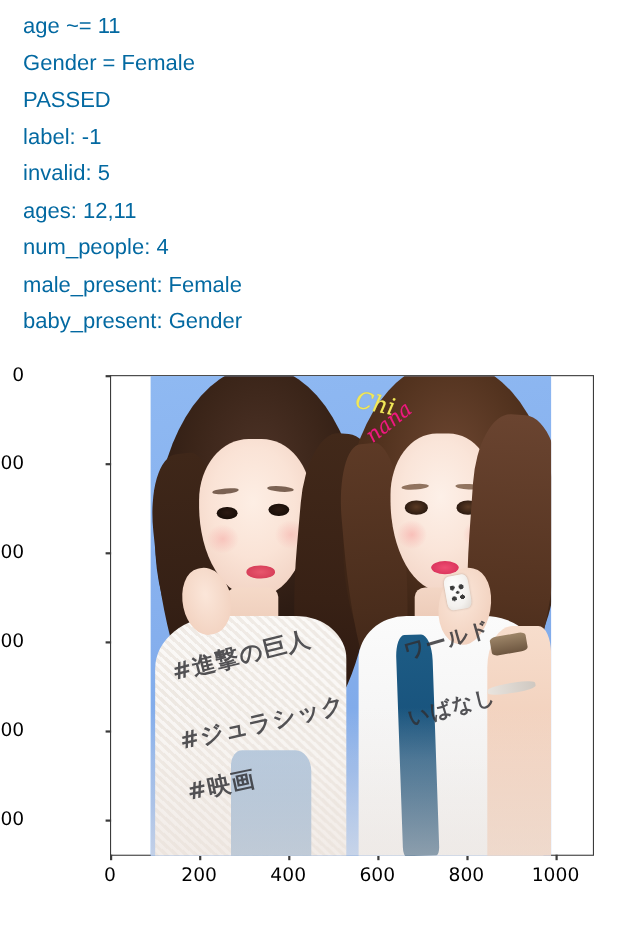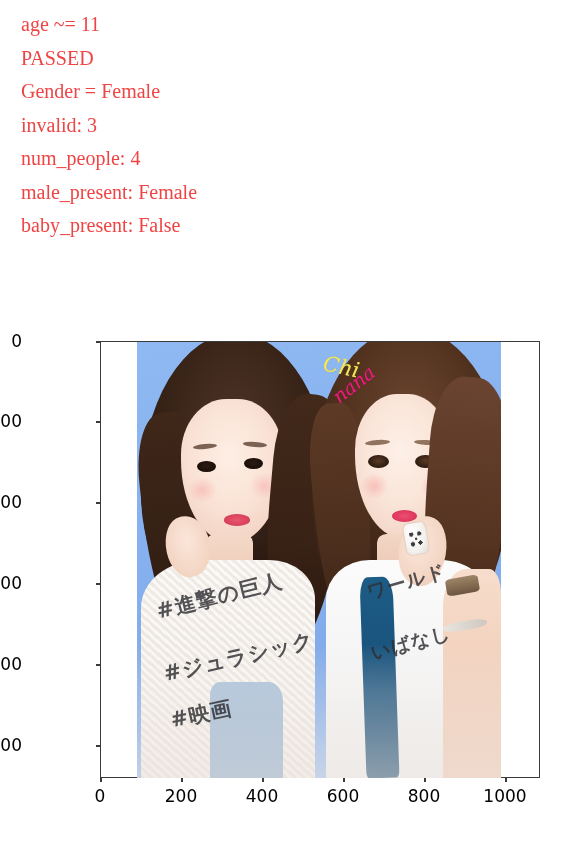--- a/index.html
+++ b/index.html
@@ -16,24 +16,24 @@
   }
 
   
   #stdout-block {
     position: absolute;
     left: 21px;
     top: 8px;
     width: 520px;
   }
   .stdout-line {
-    font-family: Liberation Serif, serif;
+    font-family: Liberation Sans, sans-serif;
     font-size: 20px;
     line-height: 33.5px;
-    color: #ef4444;
+    color: #0369a1;
     white-space: pre;
     letter-spacing: 0px;
   }
 
   
   #figure {
     position: absolute;
     left: 0px;
     top: 320px;
     width: 574px;
@@ -411,26 +411,28 @@
     color: #000000;
     white-space: nowrap;
     text-align: right;
   }
 </style>
 </head>
 <body>
 
 <div id="stdout-block">
   <div class="stdout-line">age ~= 11</div>
+  <div class="stdout-line">Gender = Female</div>
   <div class="stdout-line">PASSED</div>
-  <div class="stdout-line">Gender = Female</div>
-  <div class="stdout-line">invalid: 3</div>
+  <div class="stdout-line">label: -1</div>
+  <div class="stdout-line">invalid: 5</div>
+  <div class="stdout-line">ages: 12,11</div>
   <div class="stdout-line">num_people: 4</div>
   <div class="stdout-line">male_present: Female</div>
-  <div class="stdout-line">baby_present: False</div>
+  <div class="stdout-line">baby_present: Gender</div>
 </div>
 
 <div id="figure">
 
   <div class="ticklabel-y" style="top:21px;">0</div>
   <div class="ticklabel-y" style="top:101px;">200</div>
   <div class="ticklabel-y" style="top:182px;">400</div>
   <div class="ticklabel-y" style="top:263px;">600</div>
   <div class="ticklabel-y" style="top:344px;">800</div>
   <div class="ticklabel-y" style="top:425px;">1000</div>

